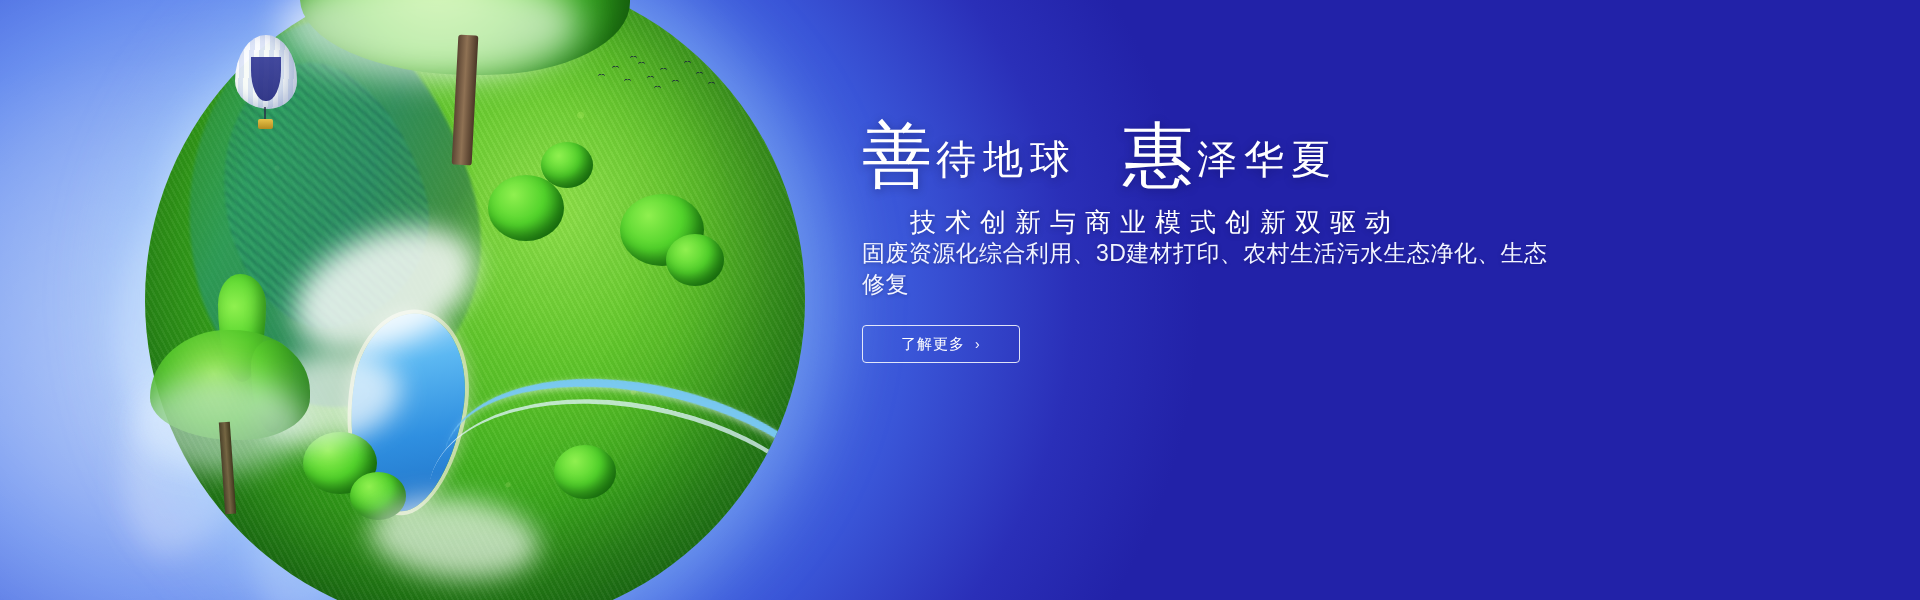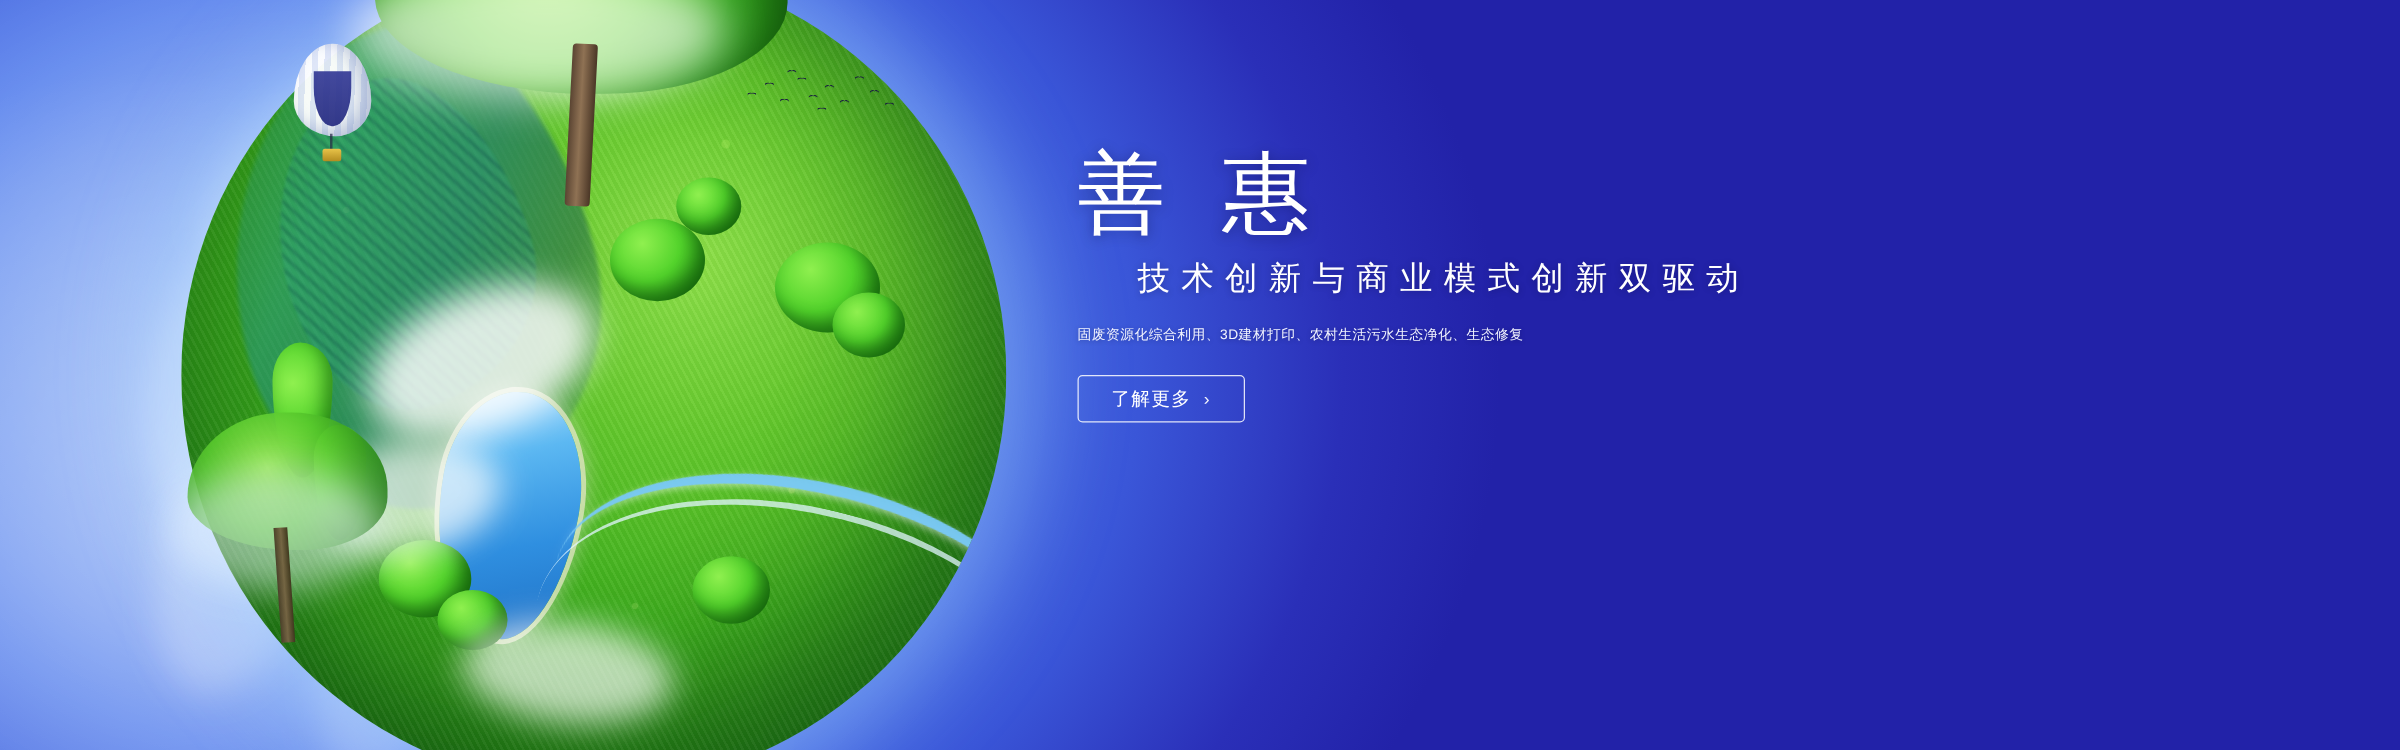--- a/index.html
+++ b/index.html
@@ -161,25 +161,25 @@
              text-shadow:0 2px 10px rgba(0,0,40,.35); }
   .hl-big{ font-family:"Liberation Serif","DejaVu Serif",serif; font-size:70px; line-height:.96;
            font-weight:400; letter-spacing:0px; }
   .hl-small{ font-family:"Liberation Serif","DejaVu Serif",serif; font-size:40px; line-height:1;
              font-weight:400; letter-spacing:7px; padding-bottom:9px; margin-left:4px; }
   .hl-gap{ display:inline-block; width:46px; }
 
   .subtitle{ margin-top:18px; font-size:26px; letter-spacing:9px; line-height:1.2;
              color:#ffffff; text-shadow:0 1px 6px rgba(0,0,40,.3);margin-left:48px; }
 
-  .desc{ margin-top:22px; font-size:11px; letter-spacing:.4px; color:#f2f4ff;
+  .desc{ font-size:23px; letter-spacing:.4px; color:#f2f4ff;
          text-shadow:0 1px 4px rgba(0,0,40,.3); }
 
   .cta{ margin-top:25px; display:inline-flex; align-items:center; justify-content:center;
-        gap:10px; padding:0 26px; height:38px; min-width:116px;
+        gap:10px; padding:0 38px; height:38px; min-width:116px;
         border:1px solid rgba(255,255,255,.85); border-radius:4px;
         background:transparent; color:#fff; font-size:15px; letter-spacing:1px; cursor:pointer;text-align:center; }
   .cta .chev{ font-size:14px; opacity:.95; }
 </style>
 </head>
 <body>
 
 <div class="banner">
 
   <div class="sky-wash"></div>
@@ -247,22 +247,24 @@
     <div class="bird" style="left:104px;top:20px;"></div>
     <div class="bird" style="left:116px;top:30px;"></div>
     <div class="bird" style="left:62px; top:34px;"></div>
     <div class="bird" style="left:38px; top:4px;"></div>
   </div>
 
   <div class="content">
 
     <div class="headline">
       <span class="hl-big">善</span>
+      <span class="hl-small">待地球</span>
       <span class="hl-gap"></span>
       <span class="hl-big">惠</span>
+      <span class="hl-small">泽华夏</span>
     </div>
 
     <div class="subtitle">技术创新与商业模式创新双驱动</div>
 
     <div class="desc">固废资源化综合利用、3D建材打印、农村生活污水生态净化、生态修复</div>
 
     <button class="cta">
       <span>了解更多</span>
       <span class="chev">›</span>
     </button>

